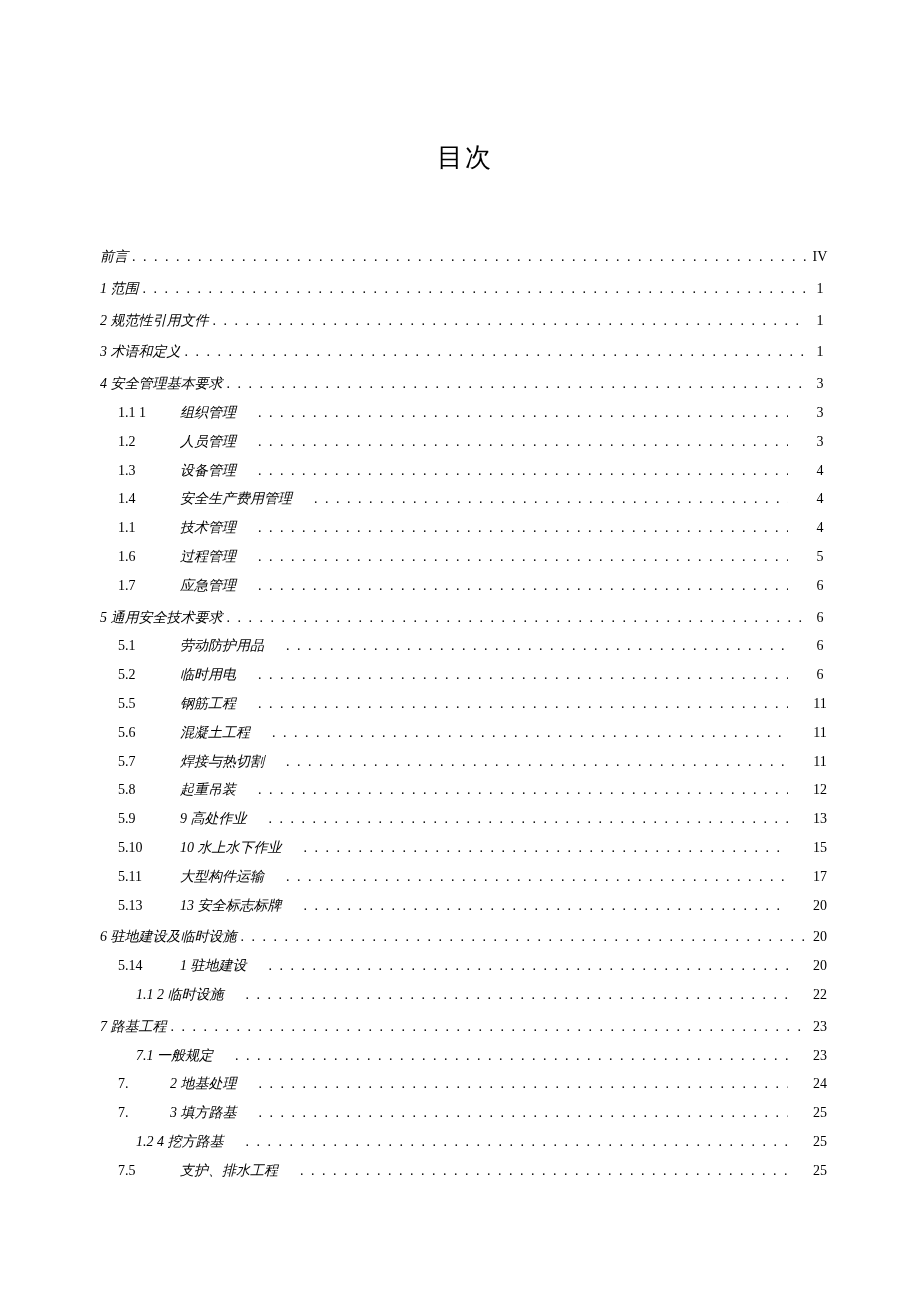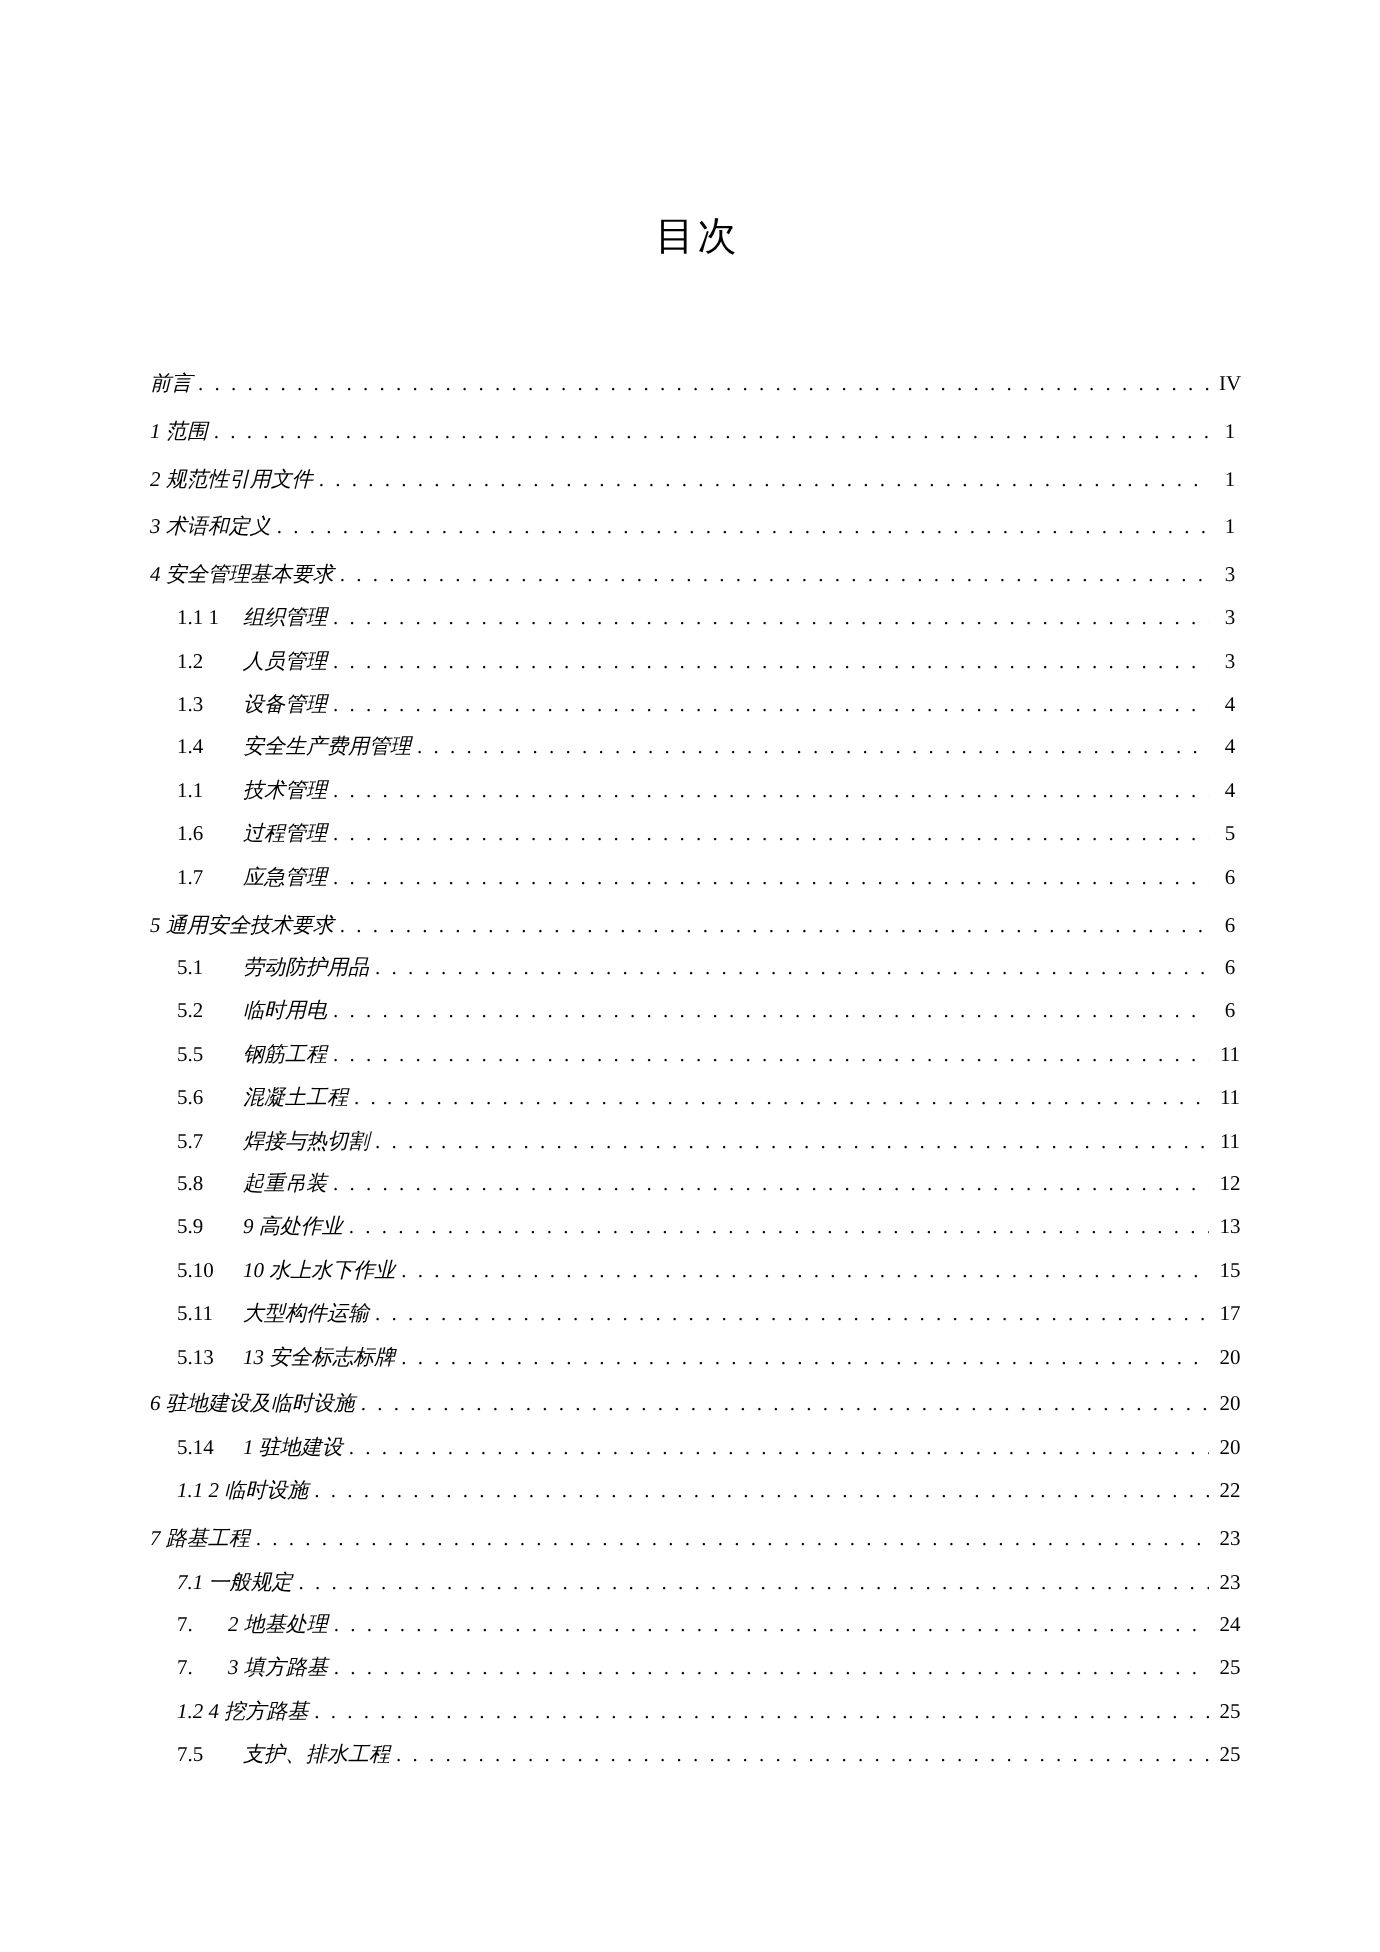--- a/index.html
+++ b/index.html
@@ -27,20 +27,21 @@
   .toc-row {
     display: flex;
     align-items: baseline;
     white-space: nowrap;
     margin: 5px 0;
     line-height: 1.7;
     font-size: 14px;
   }
   .toc-row.sub {
     padding-left: 18px;
+    gap: 18px;
   }
   .num-col {
     display: inline-block;
     min-width: 44px;
   }
   .num-col.narrow {
     min-width: 0;
   }
   .label-col {
     display: inline-block;

